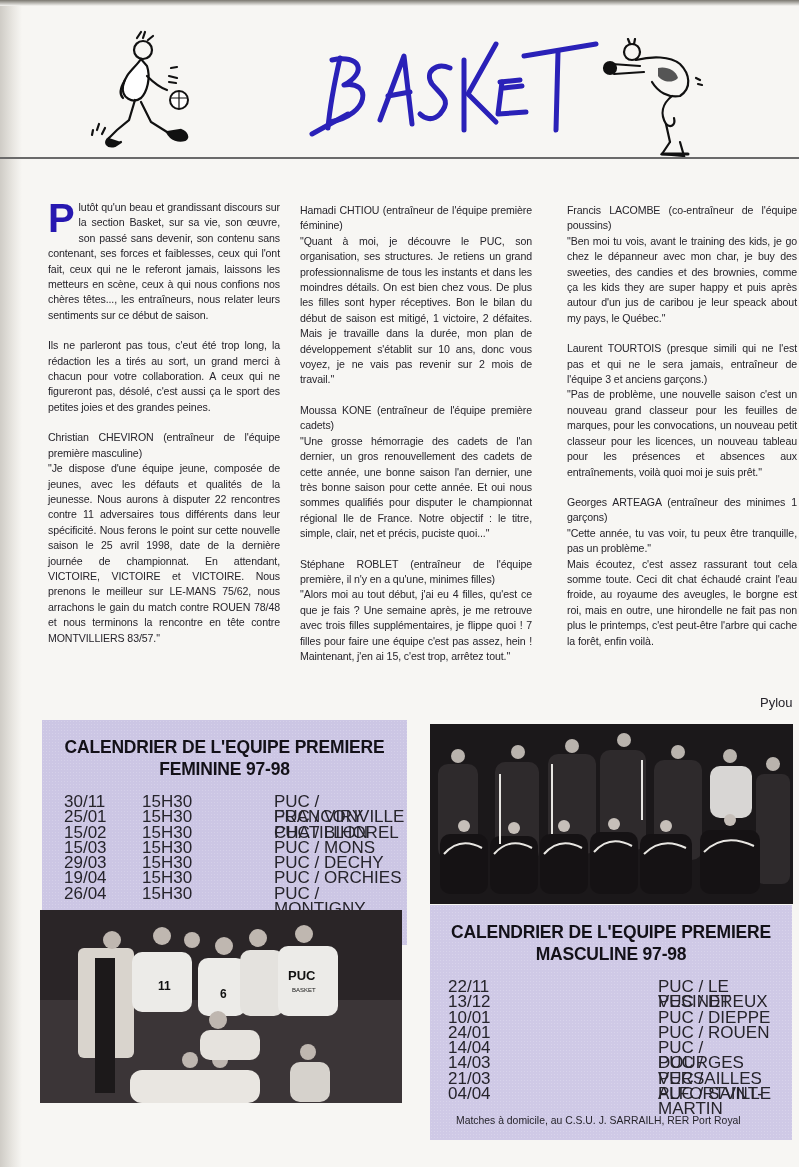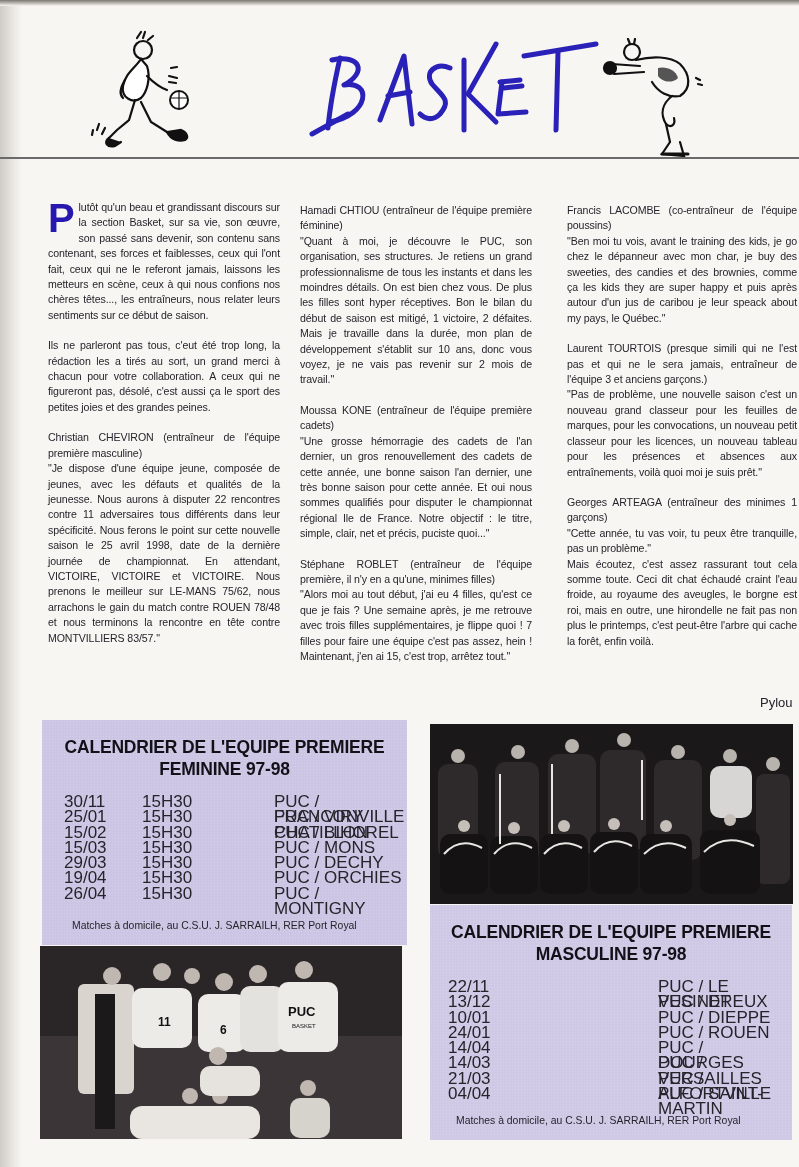--- a/index.html
+++ b/index.html
@@ -70,21 +70,21 @@
   .cal-masc .c-date { left: 18px; }
   .cal-masc .c-match { left: 228px; }
   .cal-note { position: absolute; font-size: 10.4px; color: #26242b; padding-left: 8px; }
   .cal-fem .cal-note { left: 22px; top: 200px; }
   .cal-masc .cal-note { left: 18px; top: 210px; }
 
   .photo {
     position: absolute; background: #2a2528; overflow: hidden;
   }
   .photo-masc { left: 430px; top: 724px; width: 363px; height: 180px; background: #1d1a1c; }
-  .photo-fem { left: 40px; top: 946px; width: 362px; height: 193px; background: #3a3436; }
+  .photo-fem { left: 40px; top: 910px; width: 362px; height: 193px; background: #3a3436; }
 </style>
 </head>
 <body>
 
 <div class="left-shade"></div>
 <div class="top-shade"></div>
 
 <div class="header">
   <div class="player-left">
     <svg viewBox="0 0 180 125" width="180" height="125">

